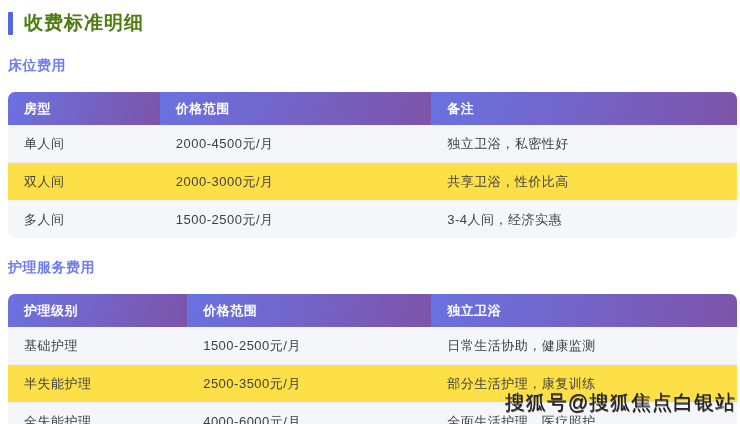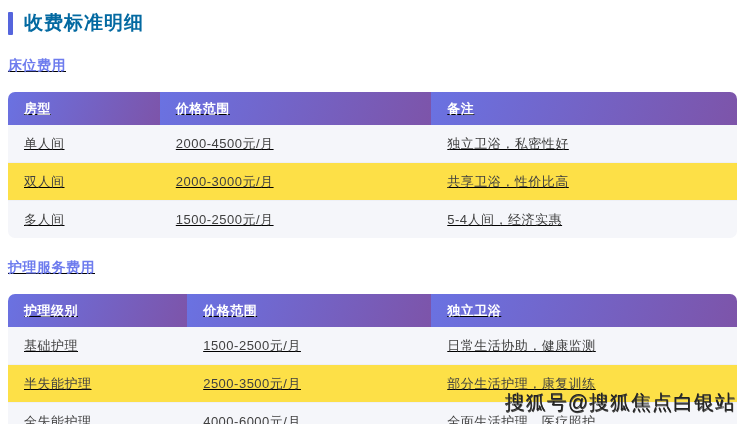--- a/index.html
+++ b/index.html
@@ -14,25 +14,25 @@
 
   .title-row { display:flex; align-items:center; margin:4px 0 0 0; }
   .accent-bar {
     width:5px; height:23px;
     background:#5565dd;
     border-radius:1px;
     margin-right:11px;
   }
   .page-title {
     font-size:19px; font-weight:bold;
-    color:#0369a1;
+    color:#4d7c0f;
     letter-spacing:1px;
   }
 
-  .section { margin-top:6px;text-decoration:underline; }
+  .section { margin-top:6px; }
   .section-heading {
     margin-top:21px;
     font-size:14px; font-weight:bold;
     color:#6e7cee;
     letter-spacing:0.5px;
   }
 
   table.fee-table {
     width:729px;
     margin-top:17px;
@@ -109,21 +109,21 @@
               <td>独立卫浴，私密性好</td>
             </tr>
             <tr>
               <td>双人间</td>
               <td>2000-3000元/月</td>
               <td>共享卫浴，性价比高</td>
             </tr>
             <tr>
               <td>多人间</td>
               <td>1500-2500元/月</td>
-              <td>5-4人间，经济实惠</td>
+              <td>3-4人间，经济实惠</td>
             </tr>
           </tbody>
     </table>
   </div>
 
   <div class="section">
     <div class="section-heading">护理服务费用</div>
     <table class="fee-table table-1">
       <thead>
             <tr>

